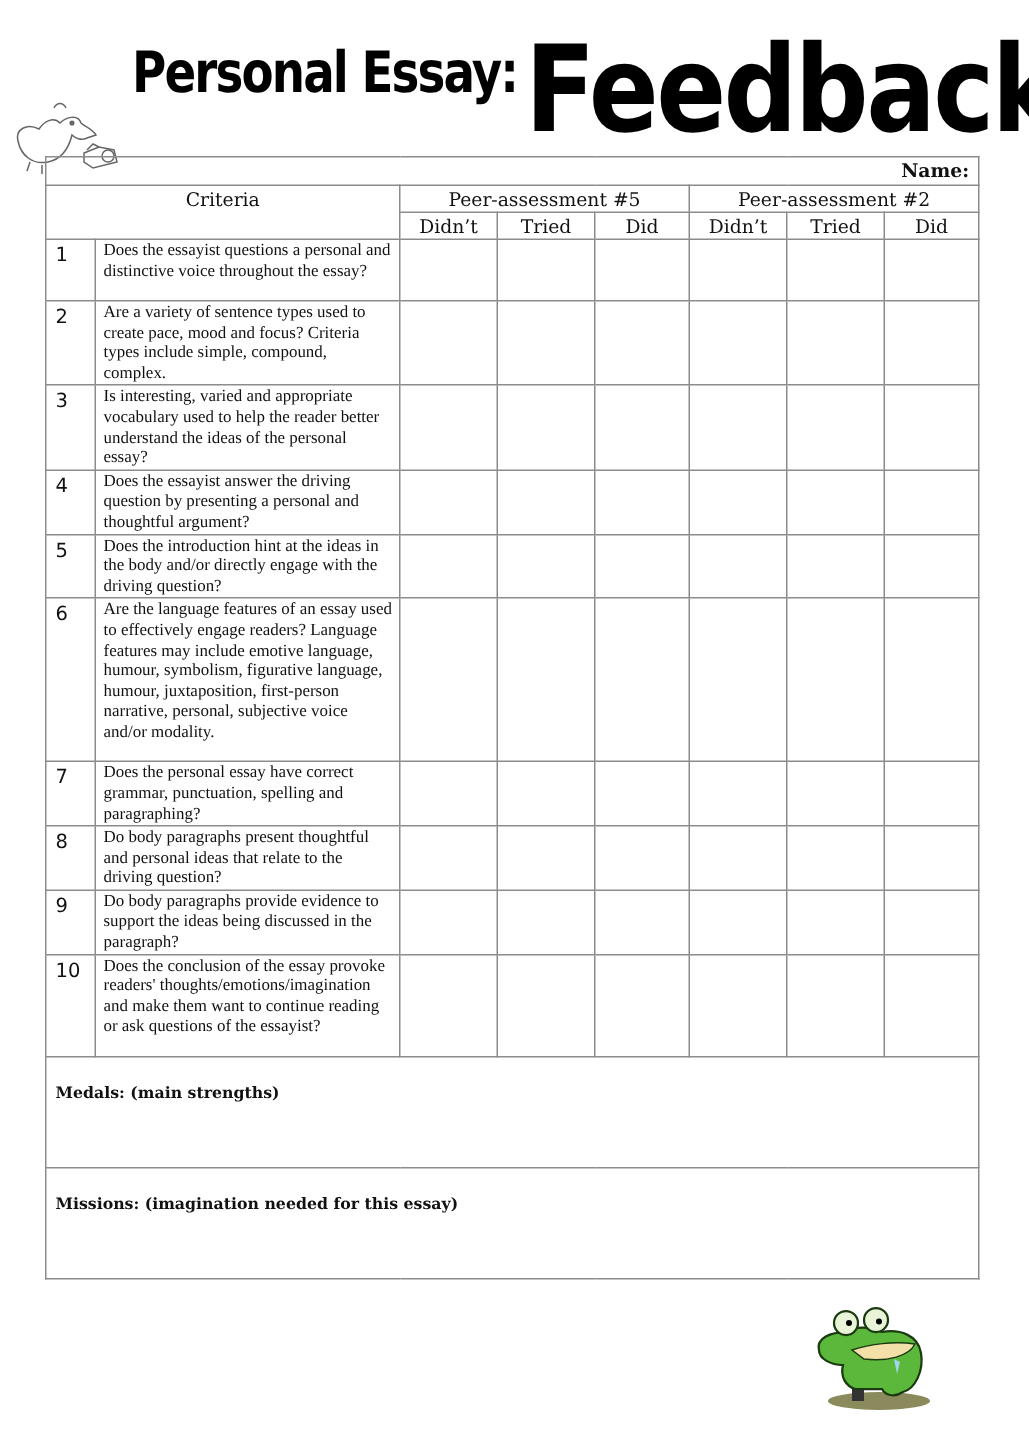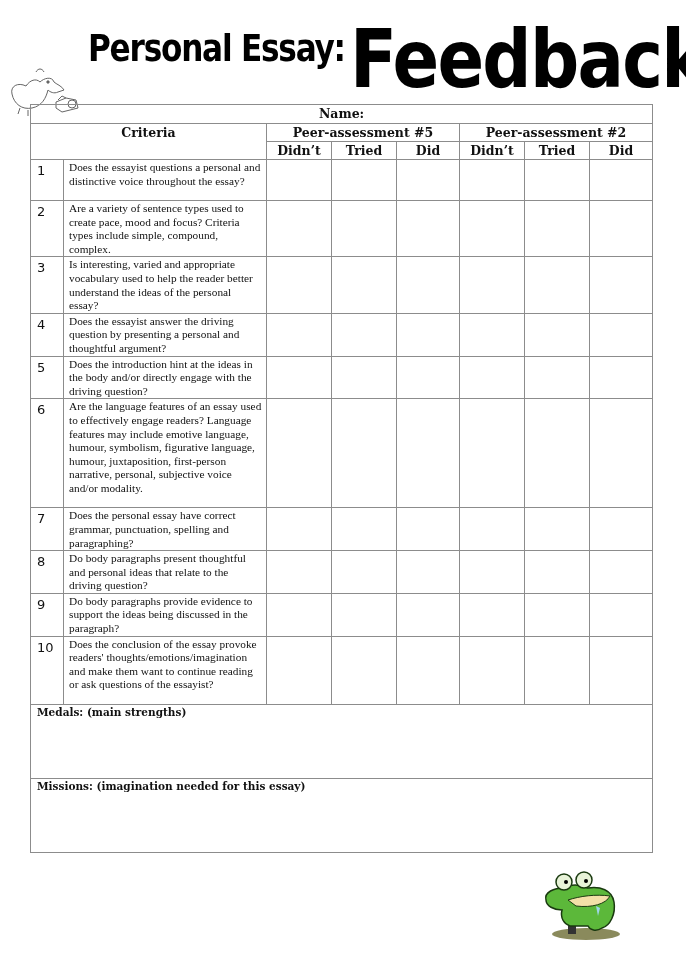--- a/index.html
+++ b/index.html
@@ -11,26 +11,26 @@
                  transform-origin:left top; color:#000; white-space:nowrap; }
   .title-big { position:absolute; left:350px; top:4px; font-family:"DejaVu Sans","Liberation Sans",sans-serif;
                font-weight:bold; font-size:80px; letter-spacing:-2px; transform:scaleX(0.86);
                transform-origin:left top; color:#000; white-space:nowrap; line-height:1; }
   .duck { position:absolute; left:6px; top:48px; width:80px; height:54px; }
   .frog { position:absolute; left:540px; top:870px; width:92px; height:72px; }
 
   table.sheet { position:absolute; left:30px; top:104px; width:622px; border-collapse:collapse;
                 table-layout:fixed; font-size:10.3px; }
   table.sheet td, table.sheet th { border:1px solid #8c8c8c; padding:0; vertical-align:top; }
-  .name-cell { height:16px; font-weight:bold; font-size:12.5px; padding:1px 6px !important; text-align:center; }
-  .hdr { font-weight:bold; font-size:12.5px; text-align:center; vertical-align:middle !important; height:17px; }
+  .name-cell { height:16px; font-weight:bold; font-size:12.5px; padding:1px 6px !important; text-align:right; }
+  .hdr { font-weight:normal; font-size:12.5px; text-align:center; vertical-align:middle !important; height:17px; }
   .num { font-size:13px; padding:3px 0 0 6px !important; font-family:"DejaVu Sans","Liberation Sans",sans-serif; }
   .crit { padding:1px 4px 0 5px !important; line-height:13.6px; font-family:"Liberation Serif","DejaVu Serif",serif; font-size:11.3px; }
   .box { background:#fff; }
-  .free { font-weight:bold; font-size:10.5px; padding:1px 6px !important; text-align:left; }
+  .free { font-weight:bold; font-size:10.5px; padding:18px 6px !important; text-align:left; }
 </style>
 </head>
 <body>
 
 <div class="title-wrap">
   <svg class="duck" viewBox="0 0 80 54">
     <g fill="none" stroke="#666" stroke-width="1">
       <path d="M6 30 C4 22 12 18 20 22 C24 16 30 14 34 18 C38 14 46 12 48 18 C50 20 56 22 58 26 L52 28 C48 30 44 28 42 26 C40 34 36 42 26 44 C16 46 8 40 6 30 Z"></path>
       <circle cx="42" cy="18" r="1.2" fill="#666"></circle>
       <path d="M30 8 C32 4 36 4 38 8"></path>

